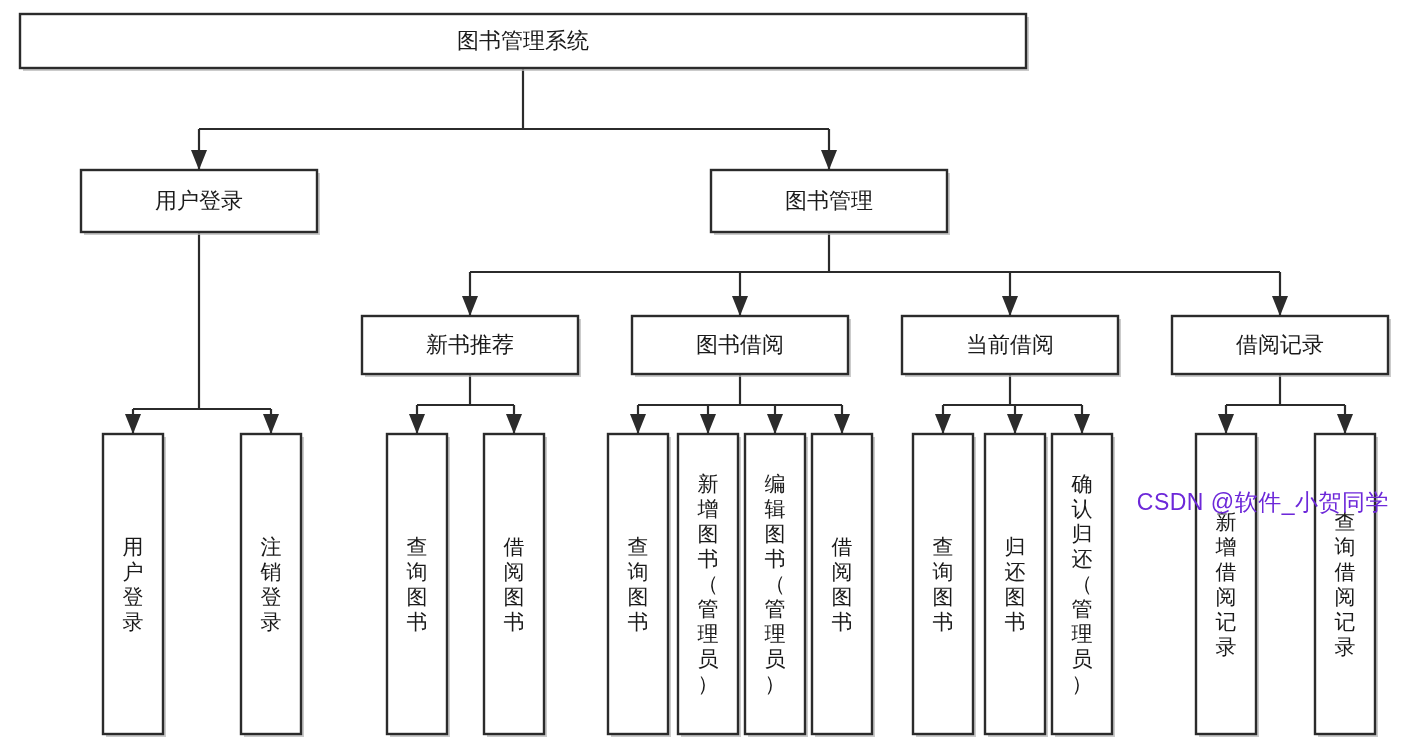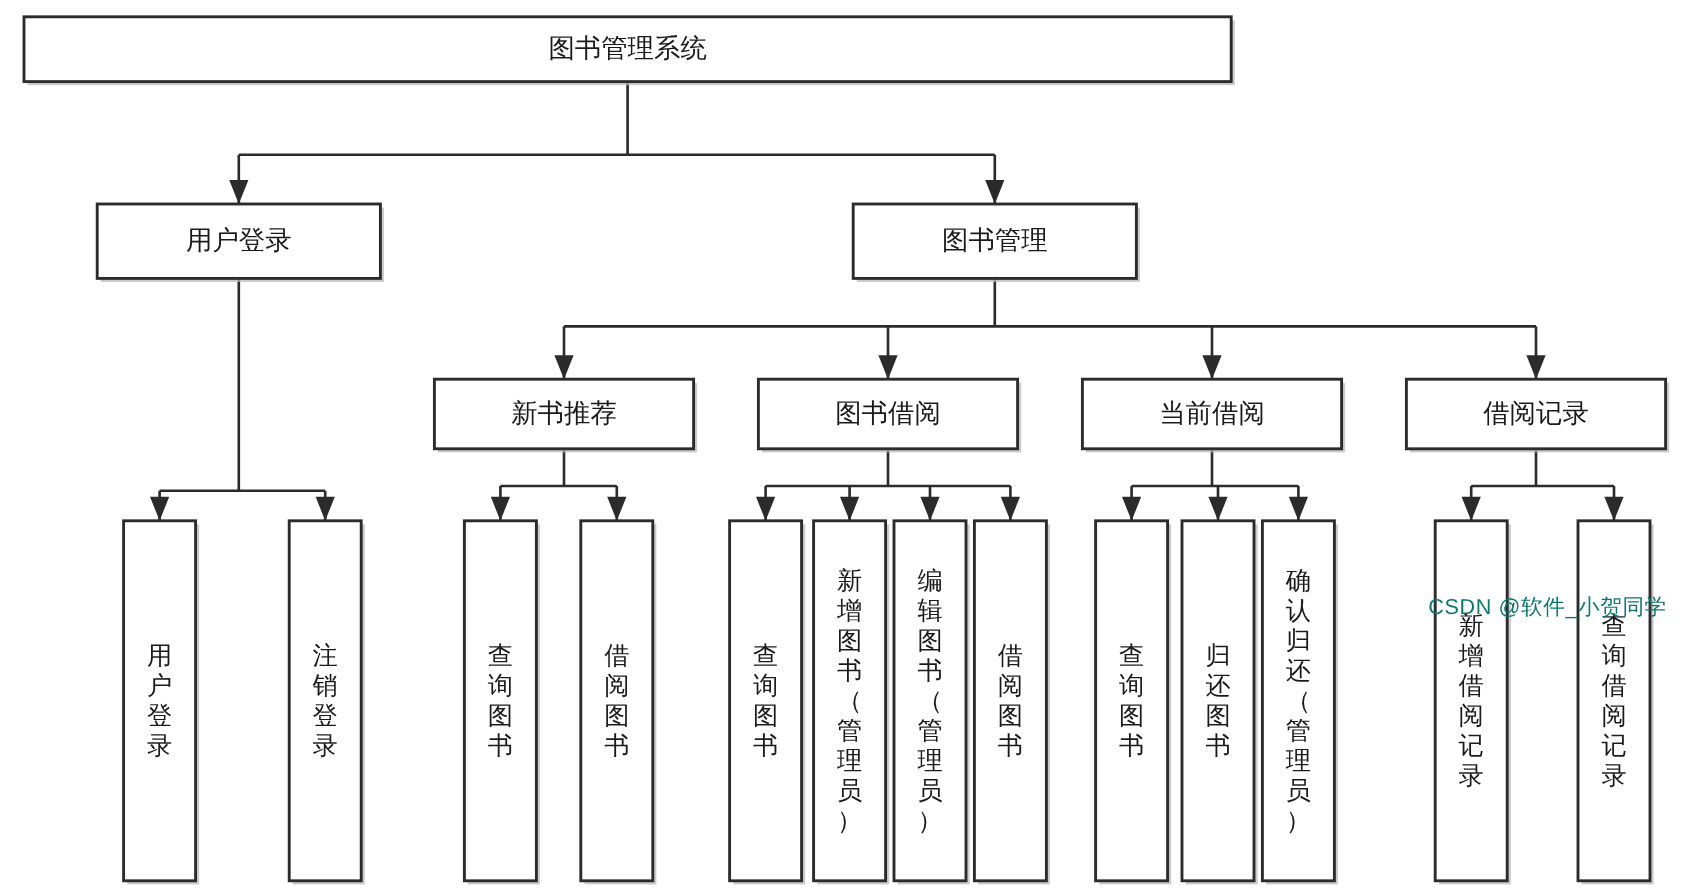--- a/index.html
+++ b/index.html
@@ -58,22 +58,22 @@
     font-family: "Liberation Sans", "DejaVu Sans", sans-serif;
     font-size: 21px;
     fill: #1a1a1a;
     text-anchor: middle;
   }
   .watermark-text {
     position: absolute;
     right: 16px;
     bottom: 6px;
     font-family: "Liberation Sans", "DejaVu Sans", sans-serif;
-    font-size: 18px;
-    color: #0f766e;
+    font-size: 23px;
+    color: #6d28d9;
     letter-spacing: 0.5px;
     white-space: nowrap;
     pointer-events: none;
   }
 </style>
 </head>
 <body>
 
 <div id="chart-root">
   <svg id="flow" viewBox="0 0 1405 747" xmlns="http://www.w3.org/2000/svg">

